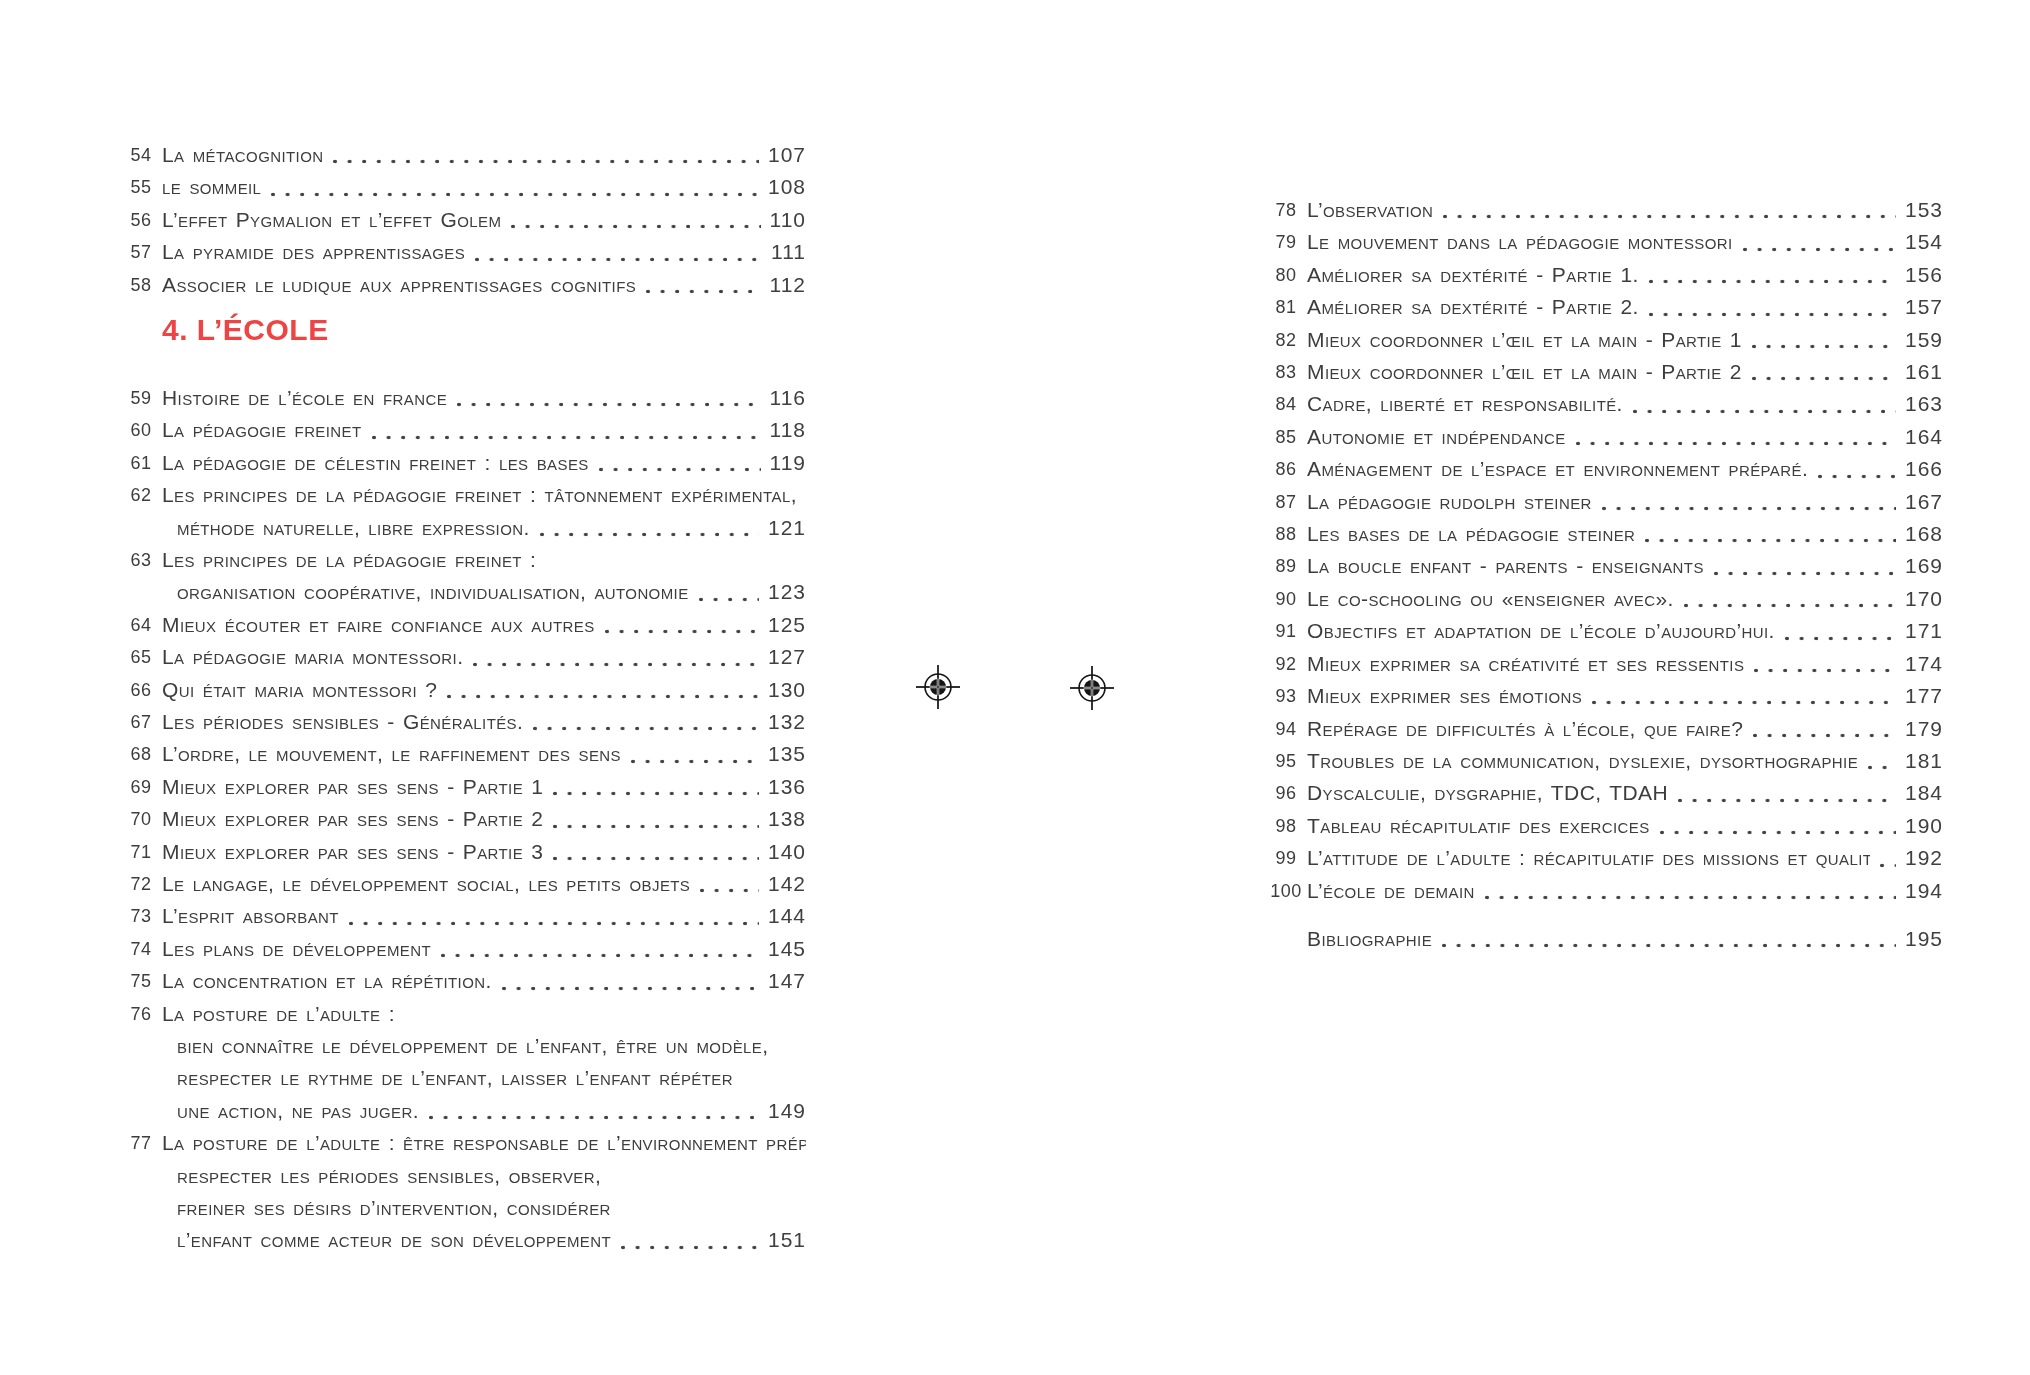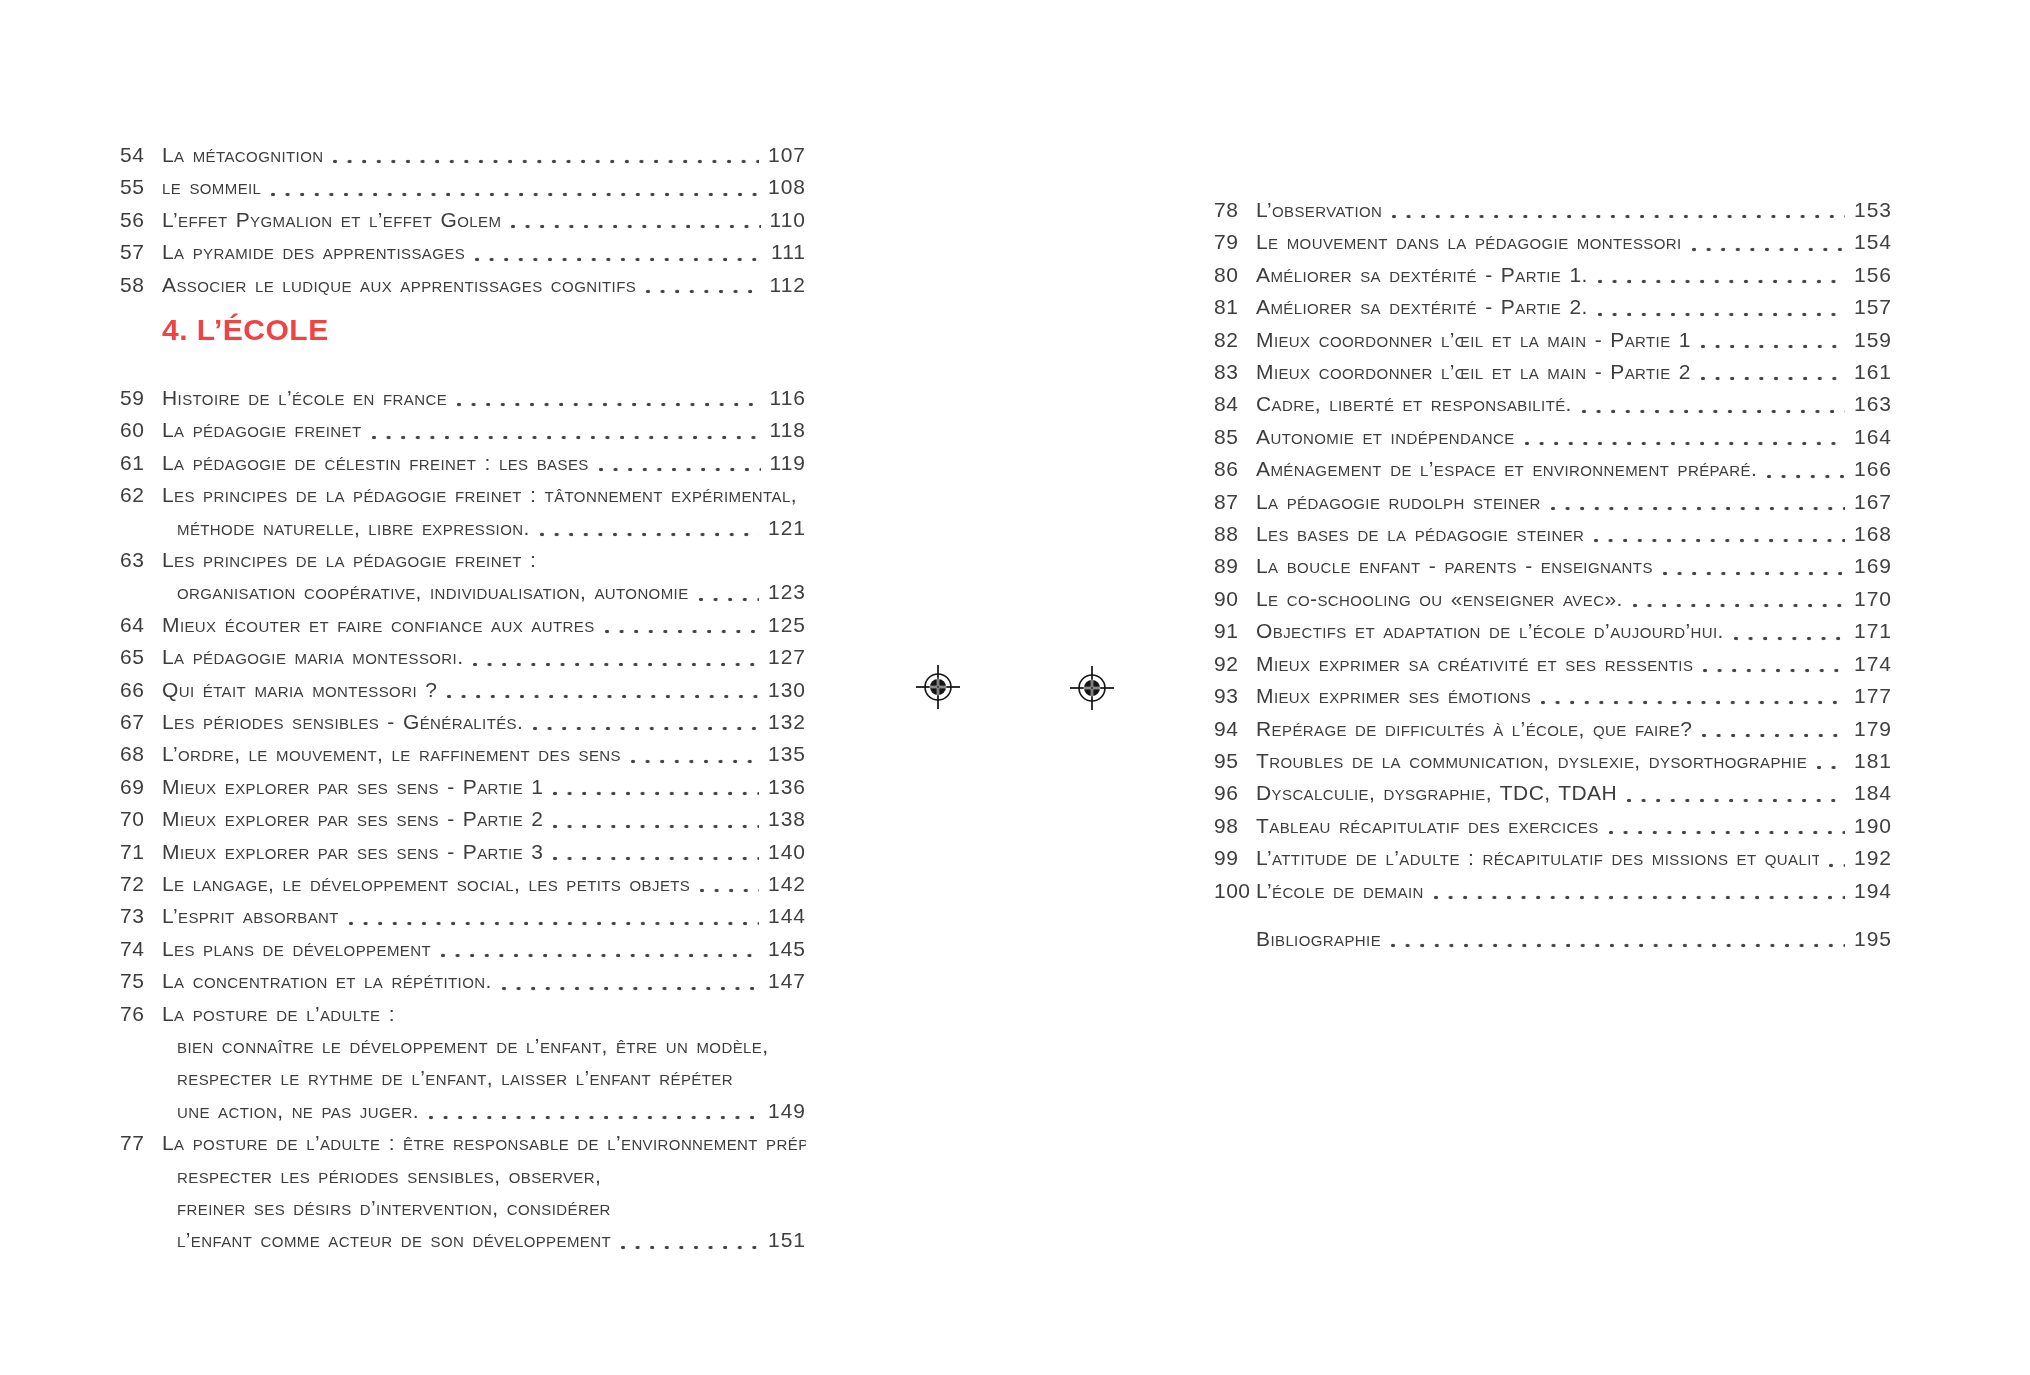--- a/index.html
+++ b/index.html
@@ -6,28 +6,29 @@
   body {
     width: 2030px; height: 1375px;
     background: #ffffff;
     position: relative;
     overflow: hidden;
     font-family: "Liberation Sans", "DejaVu Sans", sans-serif;
     color: #3d3d3d;
   }
   .col { position: absolute; }
   .col.left  { left: 120px; top: 139px; width: 686px; }
-  .col.right { left: 1214px; top: 194px; width: 678px; }
+  .col.right { left: 1265px; top: 194px; width: 678px; }
 
   .entry { display: flex; align-items: flex-start; }
   .num {
     flex: 0 0 42px;
-    font-size: 21px; line-height: 32.4px;
+    font-size: 18px; line-height: 32.4px;
     letter-spacing: 0.5px;
     color: #3d3d3d;
+    text-align: center;
   }
   .body { flex: 1 1 auto; min-width: 0; }
   .line {
     display: flex; align-items: baseline;
     height: 32.4px; line-height: 32.4px;
     white-space: nowrap;
   }
   .line.cont { padding-left: 15px; }
   .text {
     font-variant: small-caps;

